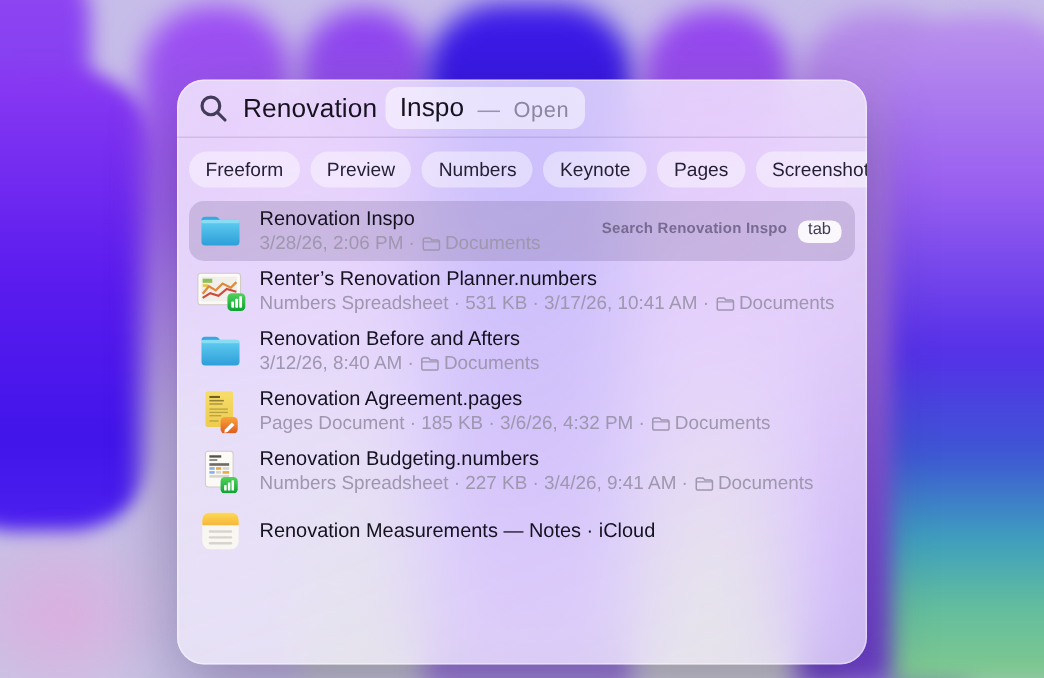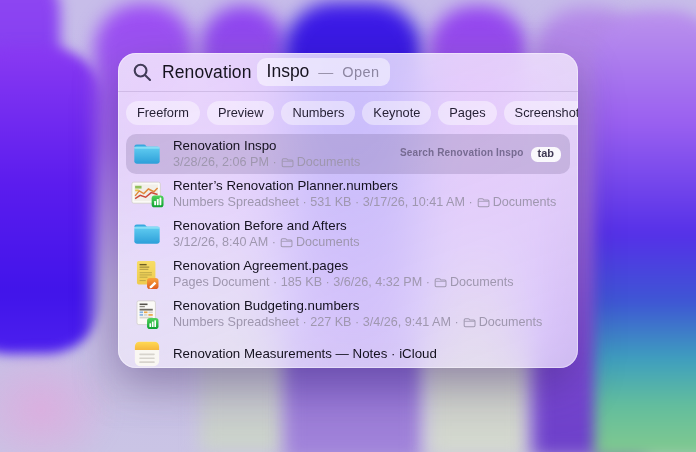--- a/index.html
+++ b/index.html
@@ -25,32 +25,32 @@
   .col5{left:428px;top:6px;width:100px;height:452px;border-radius:46px 46px 0 0;
     background:linear-gradient(180deg,#9343f0 0%,#a878de 45%,#cfd2cc 85%,#d4d9cf 100%);filter:blur(9px);}
   .col6{left:532px;top:8px;width:114px;height:450px;border-radius:50px 50px 0 0;
     background:linear-gradient(180deg,#b68ce9 0%,#9c68e0 45%,#7a48d4 80%,#6b3fc8 100%);filter:blur(9px);}
   .col7{left:594px;top:10px;width:130px;height:448px;border-radius:56px 56px 0 0;
     background:linear-gradient(180deg,#bb93ec 0%,#9a60f0 25%,#5530e8 50%,#3e55d4 65%,#3e9fbe 78%,#62bd9d 88%,#85ca8d 100%);filter:blur(7px);}
   .glowPink{left:-34px;top:348px;width:150px;height:124px;border-radius:50%;
     background:radial-gradient(closest-side,rgba(242,150,215,.45),rgba(242,150,215,0));filter:blur(8px);}
   
   .panel{
-    position:absolute;left:118px;top:53px;width:460px;height:315px;
+    position:absolute;left:118px;top:53px;width:460px;height:390px;
     border-radius:18px;overflow:hidden;
     background:linear-gradient(160deg,rgba(246,241,252,.82),rgba(237,231,247,.72));
     backdrop-filter:blur(26px) saturate(150%);-webkit-backdrop-filter:blur(26px) saturate(150%);
     box-shadow:0 18px 45px rgba(45,25,90,.35), inset 0 0 0 1px rgba(255,255,255,.38);
   }
   .search-row{display:flex;align-items:center;height:38px;padding:0 15px;gap:10px;}
   .search-row svg.mag{flex:0 0 auto;}
   .query{display:flex;align-items:center;font-size:17.5px;color:#16131f;white-space:nowrap;}
   .q-typed{letter-spacing:.1px;}
   .q-pill{
-    display:inline-flex;align-items:center;gap:9px;margin-left:5px;
+    display:inline-flex;align-items:flex-end;gap:9px;margin-left:5px;
     background:rgba(255,255,255,.52);border-radius:9px;padding:3px 11px 4px 10px;
   }
   .q-comp{color:#16131f;}
   .q-dash{color:#9a93ac;font-size:15px;}
   .q-action{color:#8d86a2;font-size:14.5px;letter-spacing:.4px;}
   .divider{height:1px;background:rgba(90,70,120,.16);}
   .filter-bar{display:flex;align-items:flex-start;gap:7px;padding:9px 8px 6px 8px;}
   .filter-pill{
     font-size:12.8px;color:#241f33;background:rgba(255,255,255,.44);
     border-radius:13px;padding:4px 11px 5px 11px;white-space:nowrap;cursor:default;
@@ -60,21 +60,21 @@
   .row.selected{background:rgba(116,98,146,.25);}
   .ric-box{flex:0 0 34px;display:flex;align-items:center;justify-content:center;}
   .rtext{display:flex;flex-direction:column;justify-content:center;min-width:0;}
   .rtitle{font-size:13.3px;color:#15121f;line-height:1.3;white-space:nowrap;}
   .rsub{display:flex;align-items:flex-end;gap:4px;font-size:12.6px;color:#9f97af;line-height:1.25;white-space:nowrap;}
   .loc{display:flex;align-items:center;gap:3px;color:#9f97af;}
   .loc svg{display:block;}
   .hint{margin-left:auto;display:flex;align-items:flex-start;gap:7px;flex:0 0 auto;}
   .hint-text{font-size:10px;font-weight:700;color:#776b92;letter-spacing:.15px;}
   .key-badge{
-    background:rgba(255,255,255,.9);color:#403a55;font-size:11px;font-weight:700;
+    background:rgba(255,255,255,.9);color:#403a55;font-size:11px;font-weight:400;
     border-radius:6.5px;padding:0 7px 3px 7px;
   }
   svg.ric{display:block;}
   svg.i-folder{width:28px;height:22px;}
   svg.i-notes{width:26px;height:26px;}
   svg.i-numbers-chart{width:33px;height:27px;}
   svg.i-pages{width:23px;height:29px;}
   svg.i-numbers-table{width:23px;height:29px;}
 </style>
 </head>

